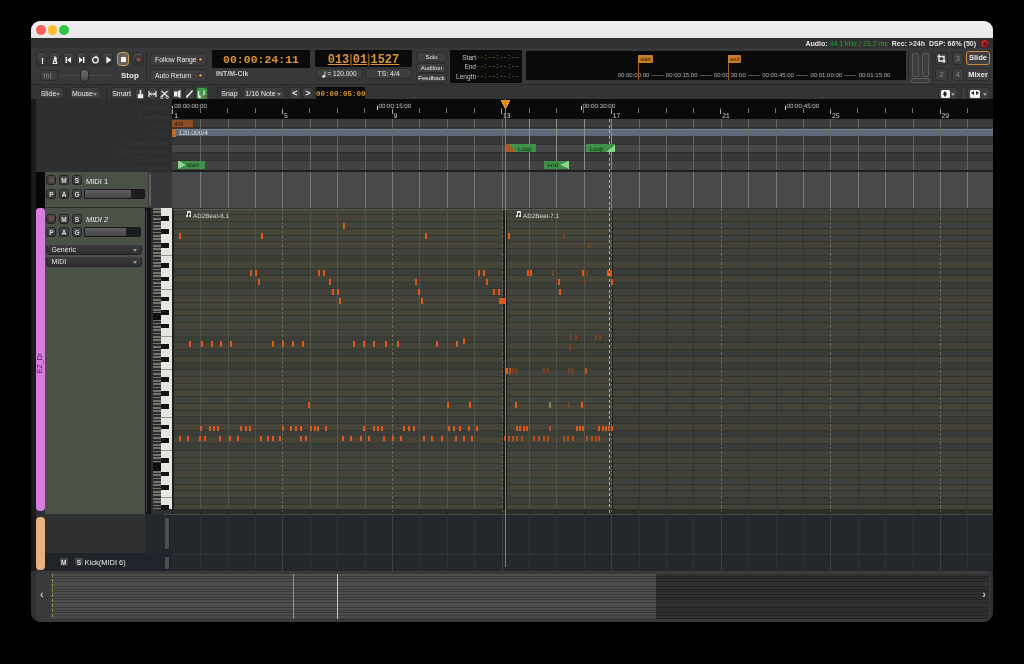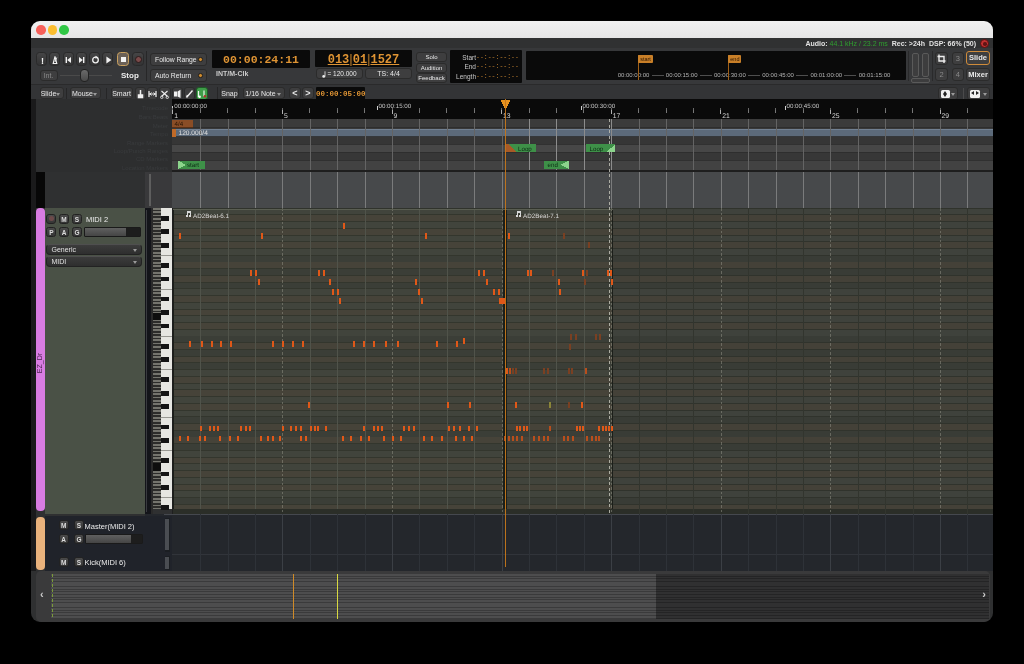--- a/index.html
+++ b/index.html
@@ -817,48 +817,49 @@
       <div class="rlab" style="top:126.5px;">Loop/Punch Ranges</div>
       <div class="rlab" style="top:134.5px;">CD Markers</div>
       <div class="rlab" style="top:143.5px;">Location Markers</div>
     </div>
     <div class="abs" style="left:0;top:78px;width:5px;height:472px;background:#1a1a1b;"></div>
     <div class="strip" style="top:150.5px;height:36.5px;background:#070707;"></div>
     <div class="strip" style="top:187px;height:303px;background:#d97ce2;border-radius:4px;">
       <div class="abs" style="left:-14px;top:150px;width:37px;height:10px;transform:rotate(-90deg);font-size:7px;color:#4a2450;text-align:center;">EZ_Dr</div>
     </div>
     <div class="strip" style="top:496px;height:53px;background:#e9b27c;border-radius:4px;"></div>
+    <div class="hdr" style="left:14px;top:150.5px;width:103px;height:36.5px;border-bottom:1px solid #2a2d28;">
+      <div class="abs" style="left:1.4px;top:3.5px;width:10px;height:10px;background:linear-gradient(#4a4a4a,#353535);border:1px solid #222;border-radius:3px;">
+        <div class="abs" style="left:1.6px;top:1.6px;width:5px;height:5px;border-radius:50%;background:#6d4a4a;"></div>
+      </div>
+      <div class="mbtn" style="left:14.0px;top:3.5px;">M</div>
+      <div class="mbtn" style="left:27.0px;top:3.5px;">S</div>
+      <div class="hlab" style="left:41px;top:5px;">MIDI 1</div>
+      <div class="mbtn" style="left:1.4px;top:17.0px;">P</div>
+      <div class="mbtn" style="left:14.0px;top:17.0px;">A</div>
+      <div class="mbtn" style="left:27.0px;top:17.0px;">G</div>
+      <div class="fader" style="left:39px;top:17px;width:61px;">
+        <i style="width:13px;"></i>
+      </div>
+    </div>
     <div class="hdr" style="left:14px;top:187px;width:100px;height:306px;">
       <div class="abs" style="left:1.4px;top:5.5px;width:10px;height:10px;background:linear-gradient(#4a4a4a,#353535);border:1px solid #222;border-radius:3px;">
         <div class="abs" style="left:1.6px;top:1.6px;width:5px;height:5px;border-radius:50%;background:#6d4a4a;"></div>
       </div>
       <div class="mbtn" style="left:14.0px;top:5.5px;">M</div>
       <div class="mbtn" style="left:27.0px;top:5.5px;">S</div>
-      <div class="hlab" style="left:41px;top:7px;">MIDI 2</div>
+      <div class="hlab" style="left:41px;top:7px;font-style:italic;">MIDI 2</div>
       <div class="mbtn" style="left:1.4px;top:19.0px;">P</div>
       <div class="mbtn" style="left:14.0px;top:19.0px;">A</div>
       <div class="mbtn" style="left:27.0px;top:19.0px;">G</div>
       <div class="fader" style="left:39px;top:19px;width:57px;">
         <i style="width:14px;"></i>
       </div>
       <div class="drop" style="left:0.5px;top:36px;width:96px;height:10.5px;">Generic<div class="darr" style="right:4px;top:4px;"></div></div>
       <div class="drop" style="left:0.5px;top:48px;width:96px;height:10.5px;">MIDI<div class="darr" style="right:4px;top:4px;"></div></div>
-    </div>
-    <div class="abs" style="left:14px;top:494.5px;width:126.5px;height:37.5px;background:#20232a;">
-      <div class="mbtn" style="left:13.6px;top:4.5px;">M</div>
-      <div class="mbtn" style="left:29.0px;top:4.5px;">S</div>
-      <div class="hlab" style="left:39.5px;top:6px;">Master(MIDI 2)</div>
-      <div class="mbtn" style="left:13.6px;top:18.5px;">A</div>
-      <div class="mbtn" style="left:29.0px;top:18.5px;">G</div>
-      <div class="fader" style="left:39.5px;top:18.5px;width:58px;">
-        <i style="width:11px;"></i>
-      </div>
-      <div class="abs" style="left:119.5px;top:2.5px;width:5px;height:34px;background:#1b1e22;">
-        <div class="abs" style="left:0.8px;top:1px;width:3.4px;height:31px;background:#4a4d52;"></div>
-      </div>
     </div>
     <div class="abs" style="left:14px;top:532px;width:126.5px;height:18px;background:#20232a;">
       <div class="mbtn" style="left:13.6px;top:3.5px;">M</div>
       <div class="mbtn" style="left:29.0px;top:3.5px;">S</div>
       <div class="hlab" style="left:39.5px;top:5px;">Kick(MIDI 6)</div>
       <div class="abs" style="left:119.5px;top:3px;width:5px;height:14px;background:#1b1e22;">
         <div class="abs" style="left:0.8px;top:1px;width:3.4px;height:12px;background:#4a4d52;"></div>
       </div>
     </div>
     <div class="sum">

